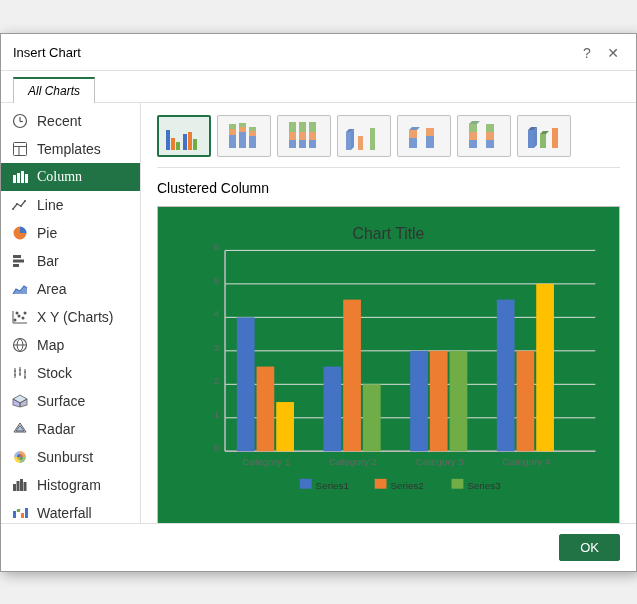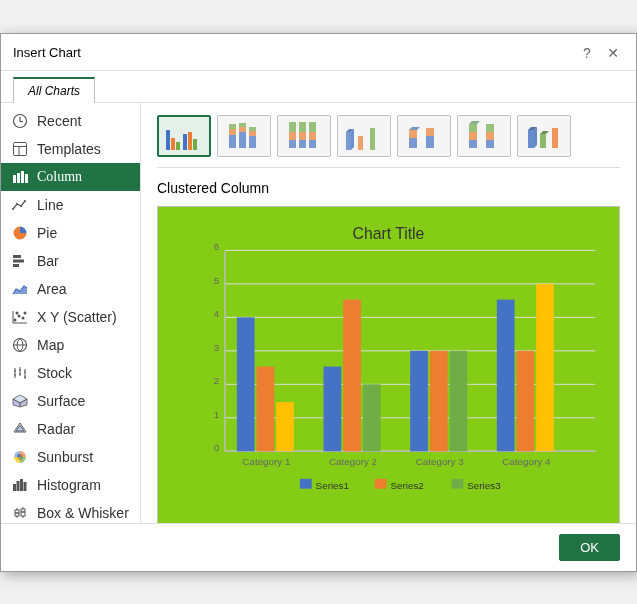--- a/index.html
+++ b/index.html
@@ -162,21 +162,21 @@
     .chart-name {
       font-size: 14px;
       font-weight: 500;
       color: #000;
       margin-bottom: 10px;
     }
     
     .chart-preview {
       flex: 1;
       border: 1px solid #c0c0c0;
-      background: #84cc16;
+      background: #15803d;
       padding: 4px;
       display: flex;
       align-items: stretch;
       justify-content: stretch;
     }
     
     .chart-preview-inner {
       flex: 1;
       display: flex;
       flex-direction: column;
@@ -315,21 +315,21 @@
           <svg width="16" height="16" viewBox="0 0 16 16" fill="none">
             <circle cx="3" cy="11" r="1.5" fill="#555"></circle>
             <circle cx="7" cy="7" r="1.5" fill="#555"></circle>
             <circle cx="5" cy="4" r="1.5" fill="#555"></circle>
             <circle cx="11" cy="9" r="1.5" fill="#555"></circle>
             <circle cx="13" cy="4" r="1.5" fill="#555"></circle>
             <line x1="1" y1="14" x2="1" y2="2" stroke="#555" stroke-width="1"></line>
             <line x1="1" y1="14" x2="15" y2="14" stroke="#555" stroke-width="1"></line>
           </svg>
         </span>
-        <span>X Y (Scatter)</span>
+        <span>X Y (Charts)</span>
       </div>
 
       <div class="sidebar-item">
         <span class="sidebar-icon">
           <svg width="16" height="16" viewBox="0 0 16 16" fill="none">
             <ellipse cx="8" cy="8" rx="6.5" ry="6.5" stroke="#555" stroke-width="1.1" fill="none"></ellipse>
             <line x1="1.5" y1="8" x2="14.5" y2="8" stroke="#555" stroke-width="1"></line>
             <path d="M8 1.5 Q11 4 11 8 Q11 12 8 14.5 Q5 12 5 8 Q5 4 8 1.5Z" stroke="#555" stroke-width="1" fill="none"></path>
           </svg>
         </span>
@@ -394,35 +394,20 @@
           <svg width="16" height="16" viewBox="0 0 16 16" fill="none">
             <rect x="1" y="7" width="3" height="7" fill="#555"></rect>
             <rect x="4.5" y="4" width="3" height="10" fill="#555"></rect>
             <rect x="8" y="2" width="3" height="12" fill="#555"></rect>
             <rect x="11.5" y="5" width="3" height="9" fill="#555"></rect>
           </svg>
         </span>
         <span>Histogram</span>
       </div>
 
-      <div class="sidebar-item">
-        <span class="sidebar-icon">
-          <svg width="16" height="16" viewBox="0 0 16 16" fill="none">
-            <rect x="3" y="5" width="4" height="6" stroke="#555" stroke-width="1" fill="none"></rect>
-            <line x1="5" y1="3" x2="5" y2="5" stroke="#555" stroke-width="1"></line>
-            <line x1="5" y1="11" x2="5" y2="13" stroke="#555" stroke-width="1"></line>
-            <line x1="3" y1="8" x2="7" y2="8" stroke="#555" stroke-width="1.5"></line>
-            <rect x="9" y="4" width="4" height="7" stroke="#555" stroke-width="1" fill="none"></rect>
-            <line x1="11" y1="2" x2="11" y2="4" stroke="#555" stroke-width="1"></line>
-            <line x1="11" y1="11" x2="11" y2="13" stroke="#555" stroke-width="1"></line>
-            <line x1="9" y1="7" x2="13" y2="7" stroke="#555" stroke-width="1.5"></line>
-          </svg>
-        </span>
-        <span>Box &amp; Whisker</span>
-      </div>
 
       <div class="sidebar-item">
         <span class="sidebar-icon">
           <svg width="16" height="16" viewBox="0 0 16 16" fill="none">
             <rect x="1" y="6" width="3" height="7" fill="#4472C4"></rect>
             <rect x="5" y="4" width="3" height="3" fill="#70AD47"></rect>
             <rect x="9" y="8" width="3" height="5" fill="#ED7D31"></rect>
             <rect x="13" y="3" width="3" height="10" fill="#4472C4"></rect>
             <line x1="4" y1="6" x2="5" y2="6" stroke="#888" stroke-width="0.5" stroke-dasharray="2,1"></line>
             <line x1="8" y1="4" x2="9" y2="4" stroke="#888" stroke-width="0.5" stroke-dasharray="2,1"></line>

